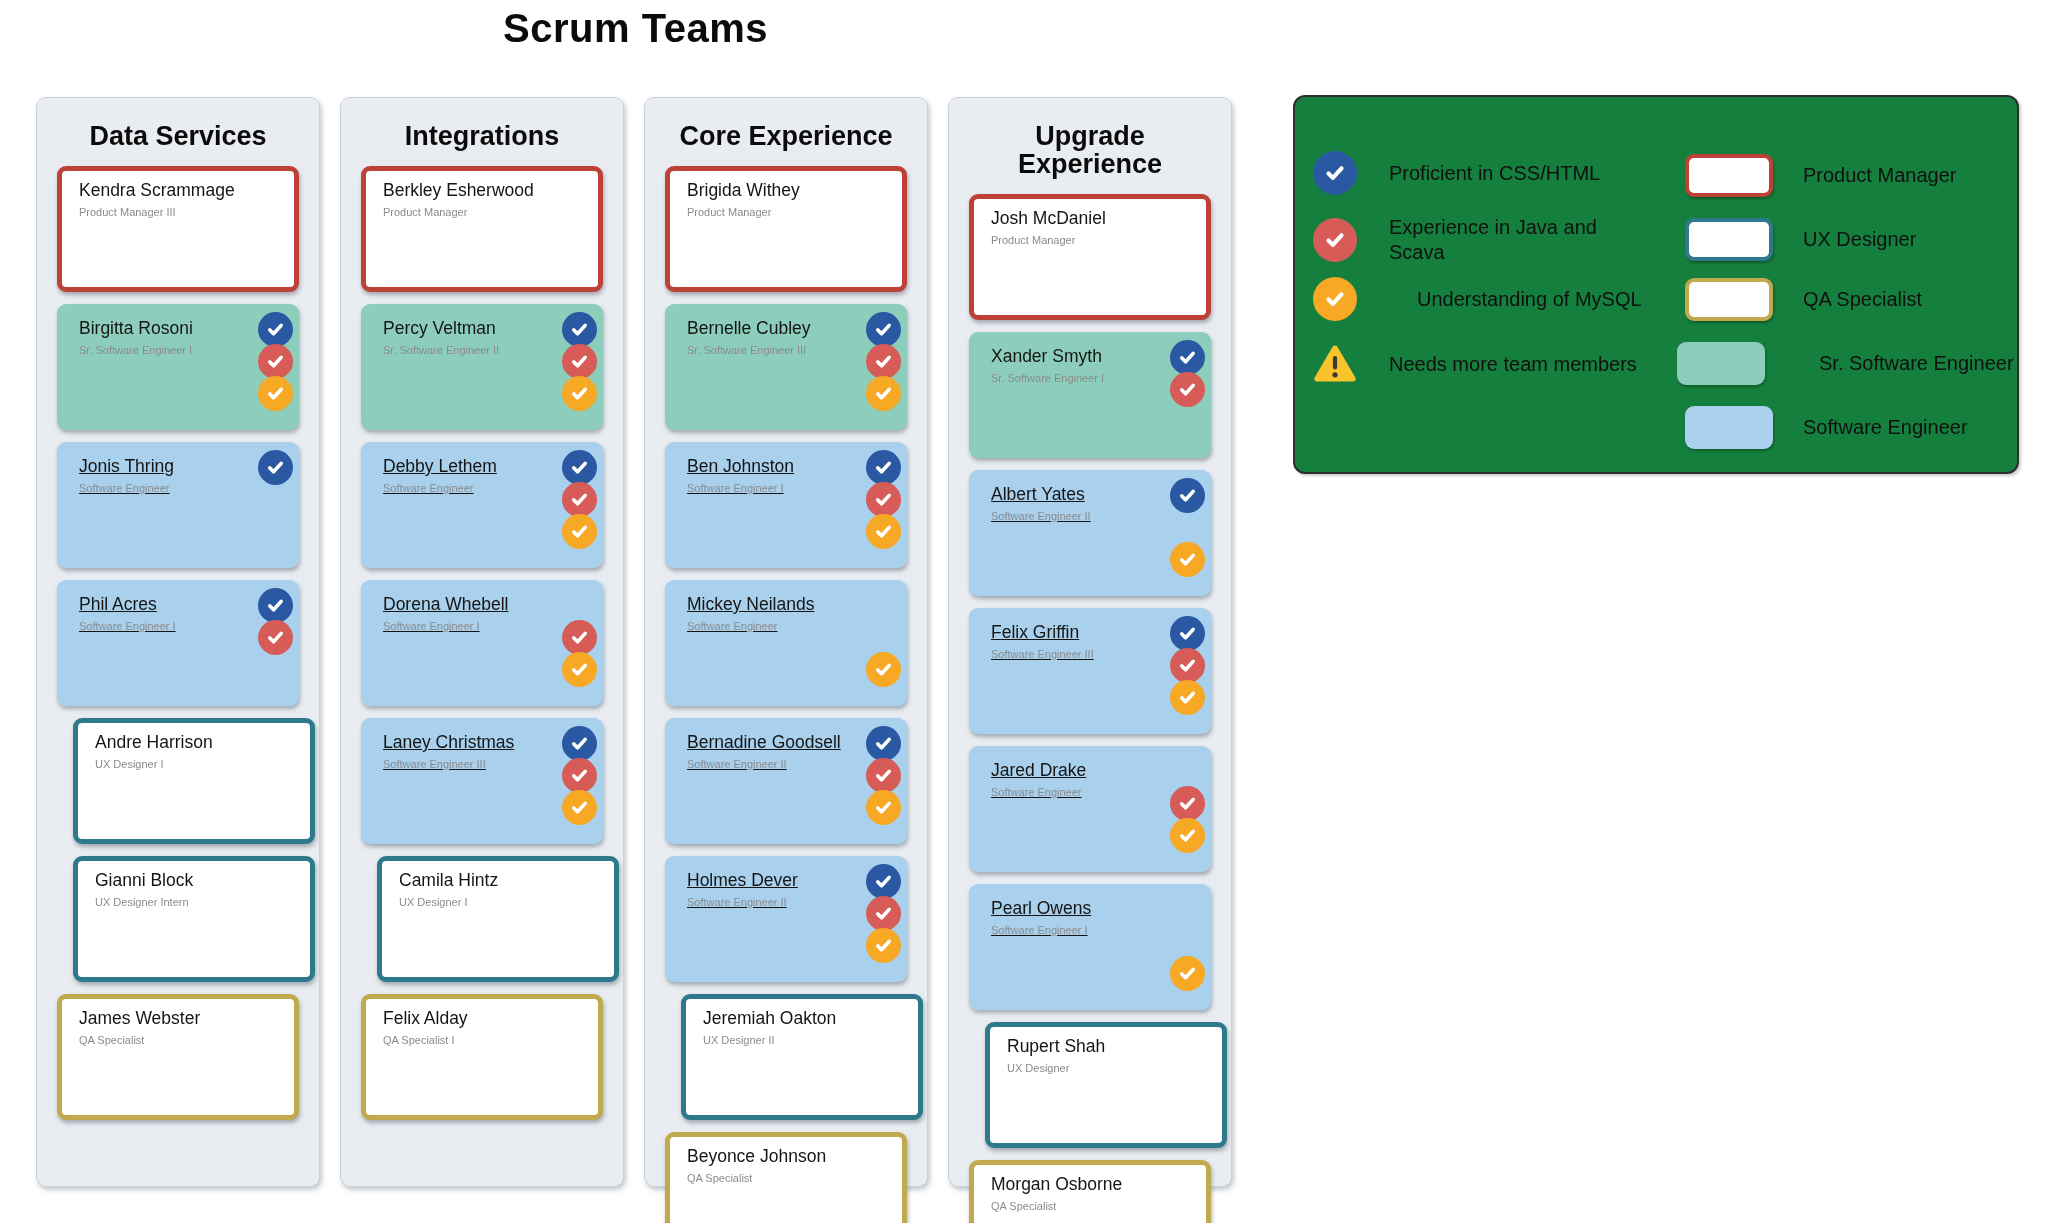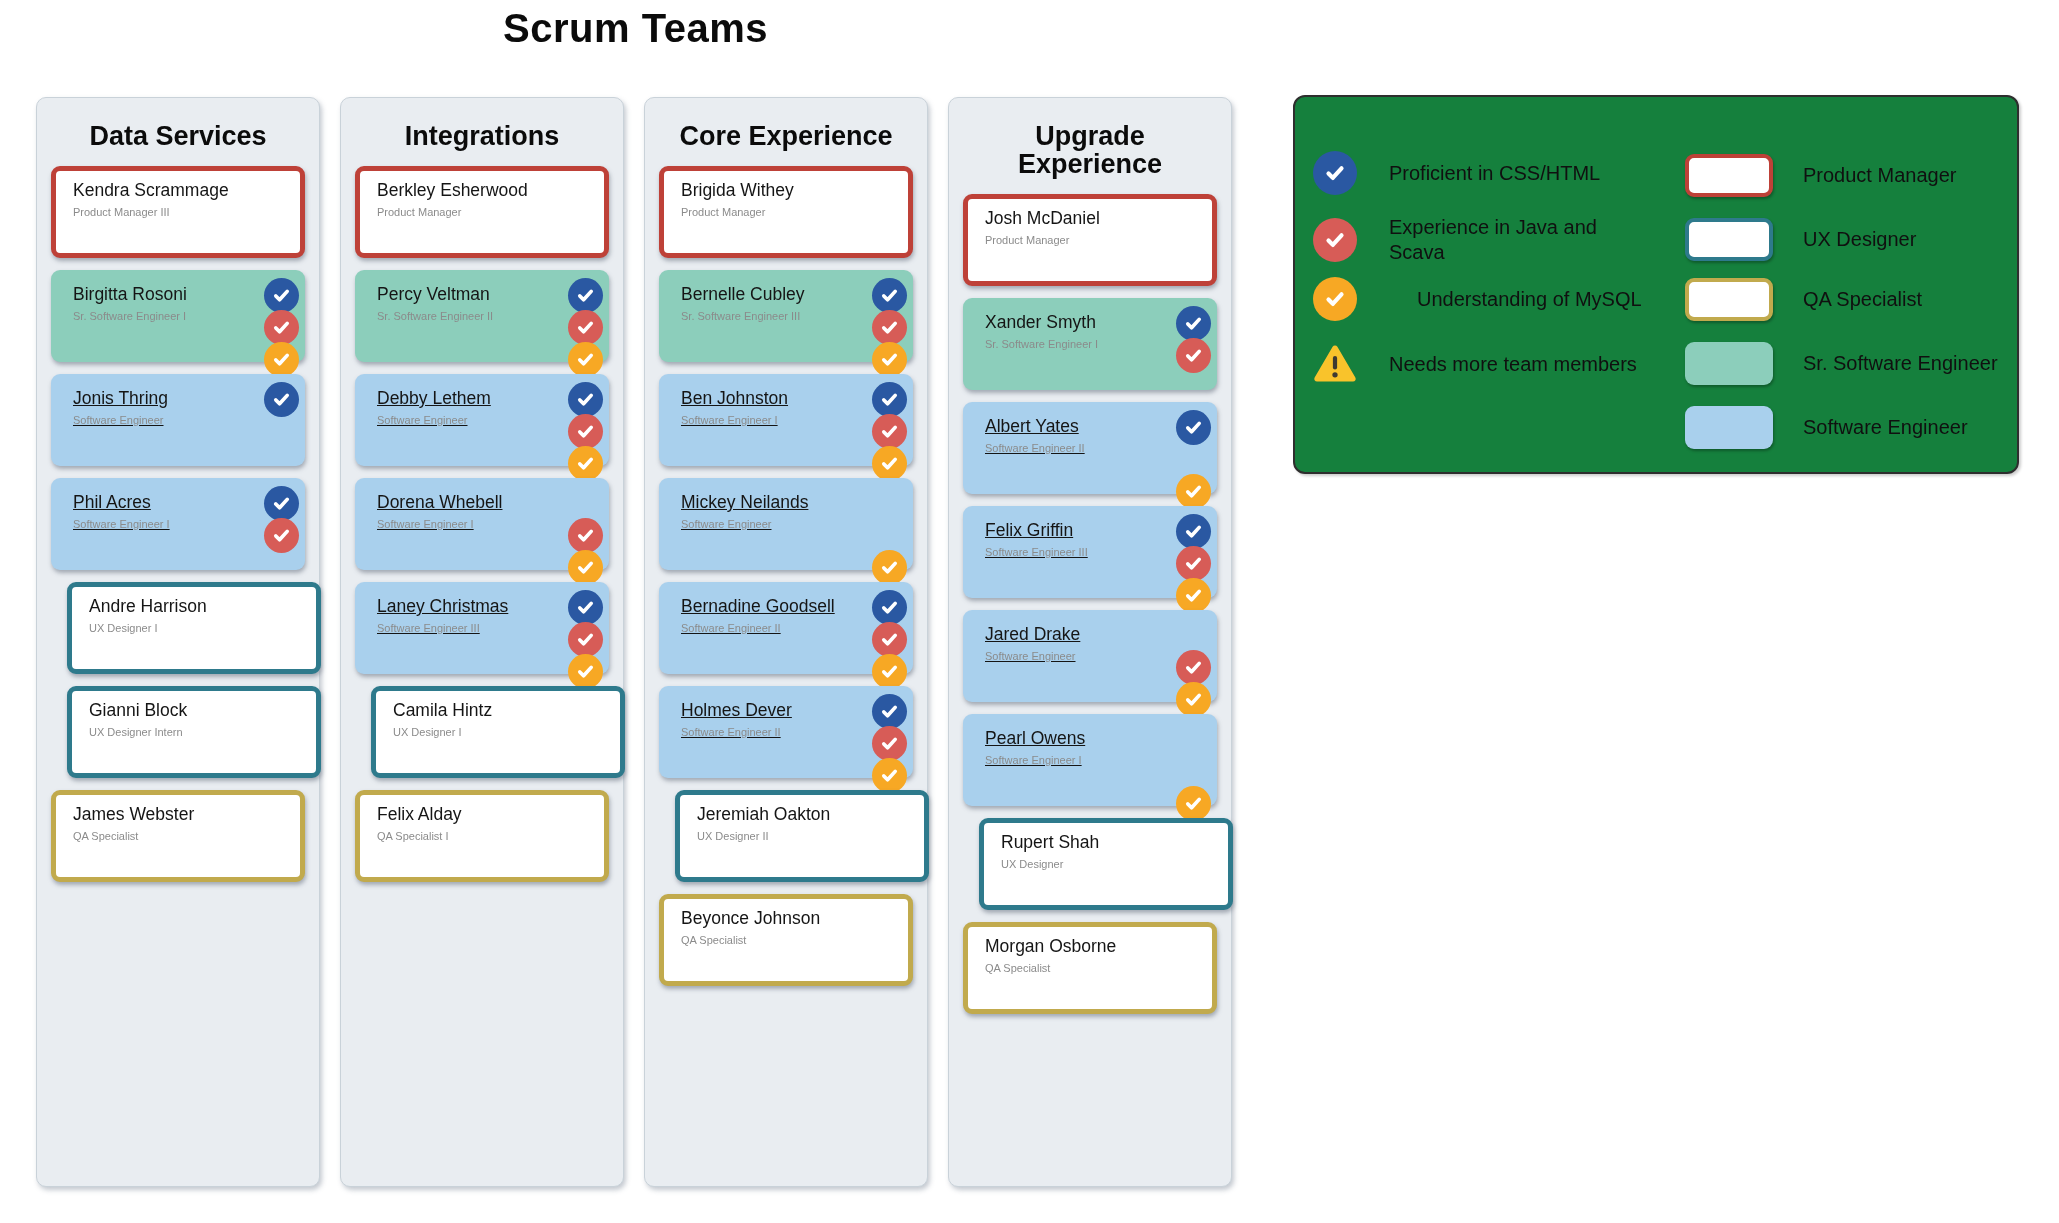--- a/index.html
+++ b/index.html
@@ -18,29 +18,29 @@
   .page-title{
     position:absolute; left:36px; top:6px; width:1199px;
     text-align:center; font-size:40px; font-weight:bold; color:#0b0b0b;
     letter-spacing:0.5px;
   }
   .board{position:absolute; left:36px; top:97px; display:flex; gap:20px;}
   .team-panel{
     width:284px; height:1090px; box-sizing:border-box;
     background:var(--panel-bg); border:1px solid var(--panel-border);
     border-radius:10px; box-shadow:2px 3px 5px rgba(125,135,150,.45);
-    padding:0 14px;
+    padding:0 20px;
   }
   .team-header{
     text-align:center; font-size:27px; font-weight:bold; color:#0b0b0b;
     padding:24px 0 16px 0; line-height:28px;
   }
   .member-card{
     position:relative; box-sizing:border-box;
-    width:100%; height:92px; margin-bottom:12px;
+    width:100%; height:126px; margin-bottom:12px;
     border-radius:9px; background:#fff;
     box-shadow:1px 3px 4px rgba(105,115,130,.55);
     padding:13px 46px 10px 22px;
   }
   .member-card.type-senior{background:var(--senior);}
   .member-card.type-swe{background:var(--swe);text-decoration:underline;}
   .member-card.type-pm{border:5px solid var(--pm); padding:8px 41px 5px 17px;}
   .member-card.type-ux{border:5px solid var(--ux); padding:8px 41px 5px 17px;margin-left:16px;}
   .member-card.type-qa{border:5px solid var(--qa); padding:8px 41px 5px 17px;}
   .member-name{font-size:17.5px; color:var(--name); line-height:22px; white-space:nowrap;}
@@ -478,21 +478,21 @@
   <div class="legend-row" style="left:390px; top:121px;">
     <span class="legend-swatch sw-ux"></span>
     <span class="legend-label">UX Designer</span>
   </div>
 
   <div class="legend-row" style="left:390px; top:181px;">
     <span class="legend-swatch sw-qa"></span>
     <span class="legend-label">QA Specialist</span>
   </div>
 
-  <div class="legend-row" style="left:390px; top:245px;">
+  <div class="legend-row" style="left:382px; top:245px;gap:24px;">
     <span class="legend-swatch sw-senior"></span>
     <span class="legend-label">Sr. Software Engineer</span>
   </div>
 
   <div class="legend-row" style="left:390px; top:309px;">
     <span class="legend-swatch sw-swe"></span>
     <span class="legend-label">Software Engineer</span>
   </div>
 
 </div>

